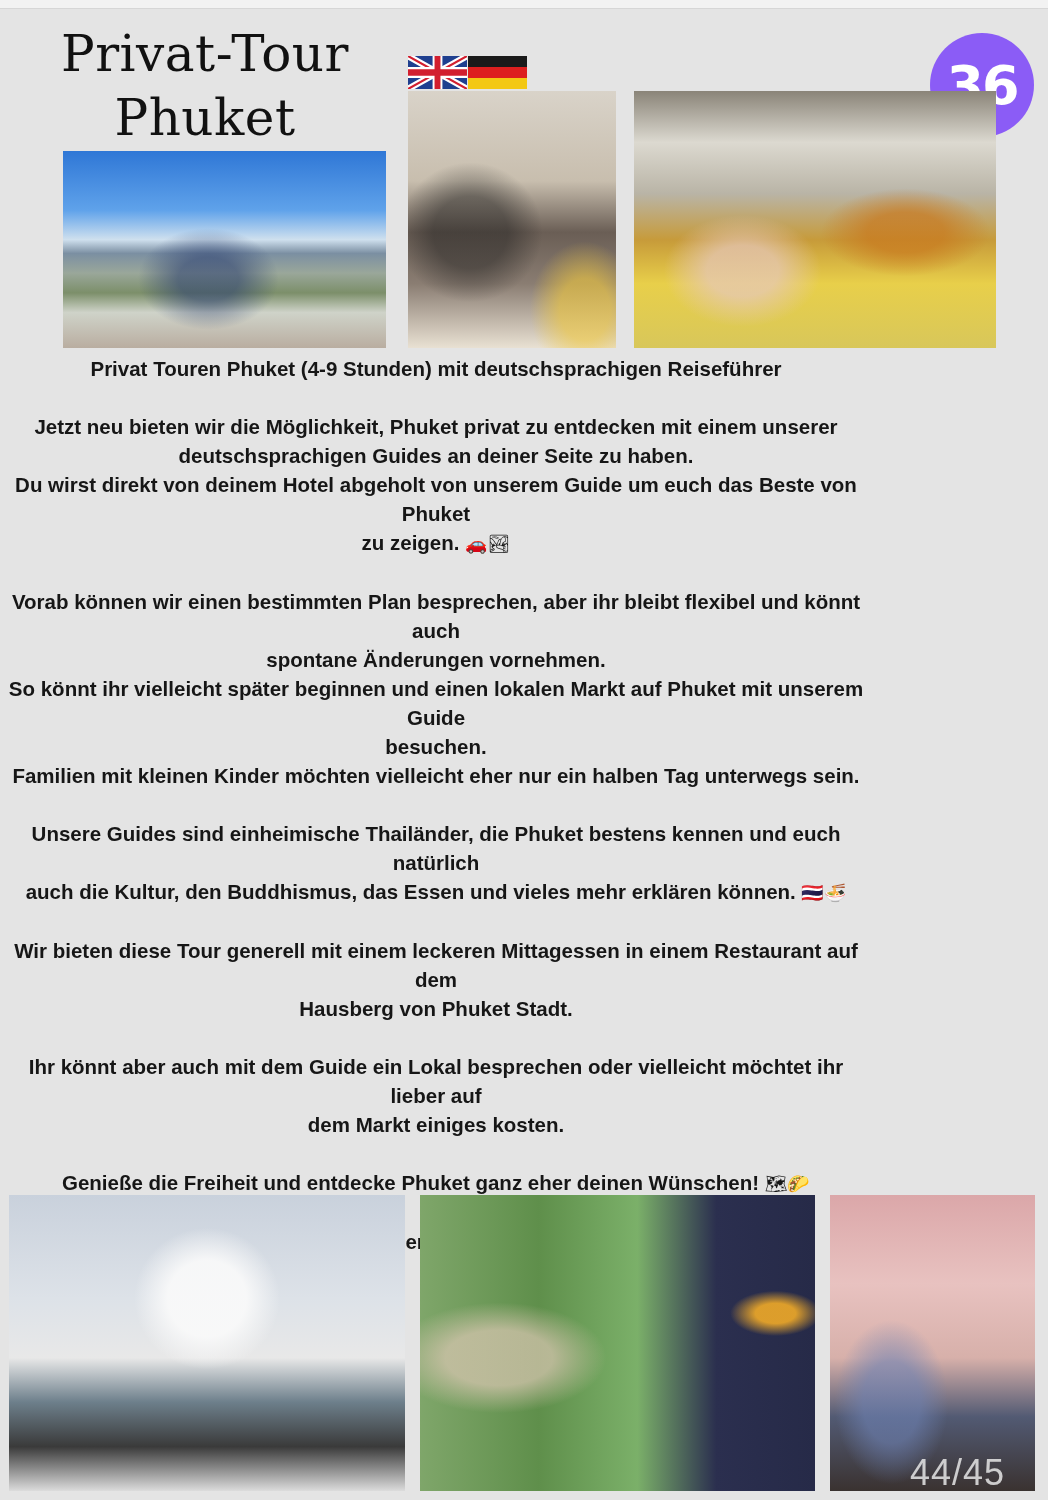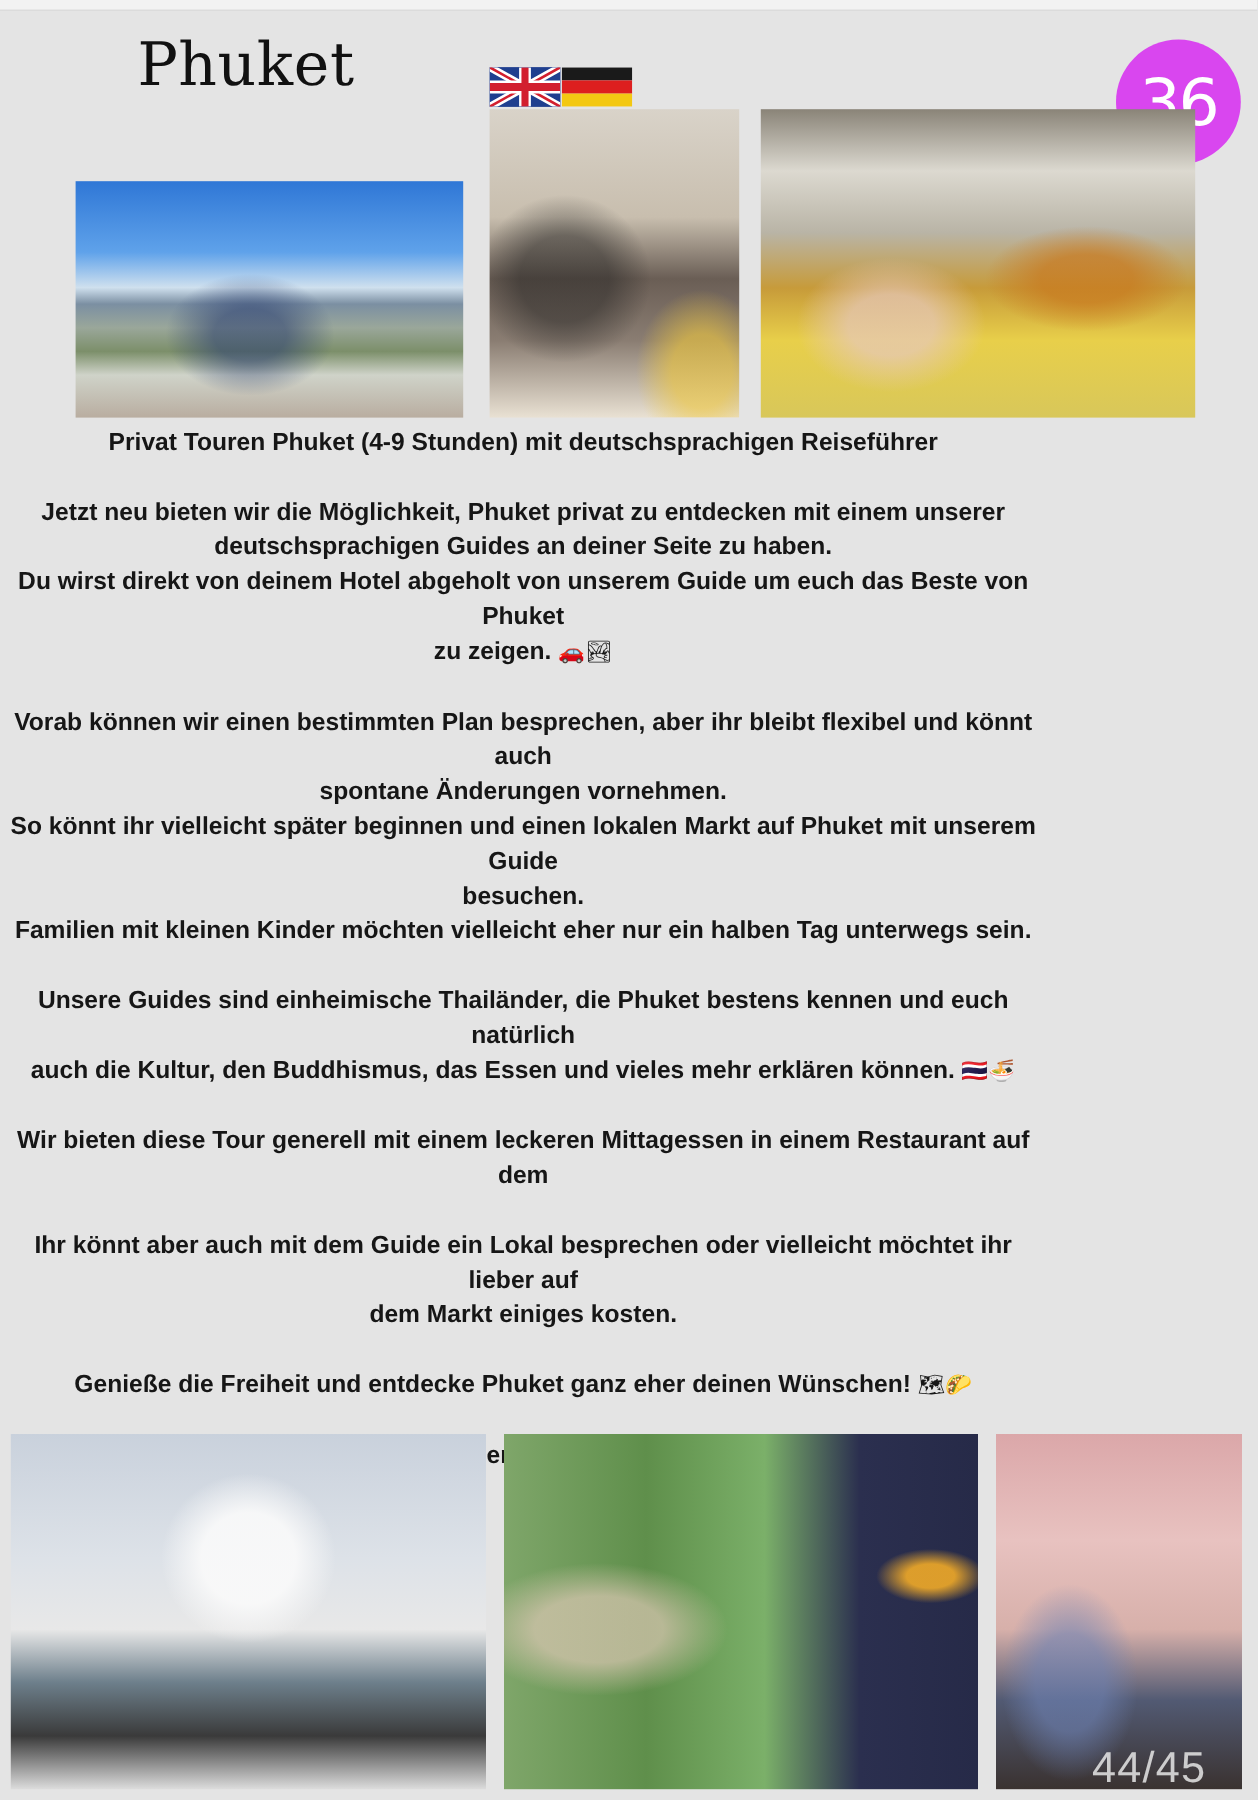--- a/index.html
+++ b/index.html
@@ -20,23 +20,23 @@
     font-family: "DejaVu Serif", "Liberation Serif", serif;
     font-size: 50px; line-height: 64px; color: #111;
     letter-spacing: 0.5px;
   }
   .flags { position: absolute; left: 408px; top: 56px; display: flex; gap: 1px; }
   .flag { width: 59px; height: 33px; position: relative; overflow: hidden; }
   .flag-uk { background: #1f3f8f; }
   .flag-uk svg, .flag-de svg { width: 100%; height: 100%; display: block; }
   .badge {
     position: absolute; left: 930px; top: 33px; width: 104px; height: 104px;
-    border-radius: 50%; background: #d946ef;
+    border-radius: 50%; background: #8b5cf6;
     display: flex; align-items: center; justify-content: center;
-    color: #fff; font-weight: normal; font-size: 54px;
+    color: #fff; font-weight: bold; font-size: 54px;
     font-family: "DejaVu Sans", sans-serif; letter-spacing: -2px;
   }
   .photo { position: absolute; overflow: hidden; }
   .p1 { left: 63px; top: 151px; width: 323px; height: 197px;
         background: linear-gradient(180deg, #2f77d6 0%, #5fa2ea 30%, #cfe0ee 45%, #7b8fa2 52%, #9aa79a 62%, #7c8f6a 72%, #cfd3c9 82%, #b9ada0 100%); }
   .p2 { left: 408px; top: 91px; width: 208px; height: 257px;
         background: linear-gradient(180deg, #d9d3c9 0%, #c8beae 35%, #6a5e55 55%, #8a7d72 75%, #e9e1d3 100%); }
   .p3 { left: 634px; top: 91px; width: 362px; height: 257px;
         background: linear-gradient(180deg, #8a8478 0%, #dcd9d0 20%, #b9b4a6 40%, #c79b3a 58%, #e8cf4a 75%, #d8c75a 100%); }
   .p4 { left: 9px; top: 1195px; width: 396px; height: 296px;
@@ -65,20 +65,21 @@
   }
   .content p { margin: 0 0 29px 0; }
   .emoji { font-family: "DejaVu Sans", sans-serif; font-weight: normal; font-size: 18px; }
 </style>
 </head>
 <body>
 
 <div class="topbar"></div>
 
 <div class="title">
+  <div>Privat-Tour</div>
   <div>Phuket</div>
 </div>
 
 <div class="flags">
   <div class="flag flag-uk">
     <svg viewBox="0 0 60 30" preserveAspectRatio="none">
       <rect width="60" height="30" fill="#1f3f8f"></rect>
       <path d="M0,0 L60,30 M60,0 L0,30" stroke="#fff" stroke-width="6"></path>
       <path d="M0,0 L60,30 M60,0 L0,30" stroke="#d21f2f" stroke-width="2"></path>
       <path d="M30,0 V30 M0,15 H60" stroke="#fff" stroke-width="10"></path>
@@ -120,20 +121,21 @@
     <span>So könnt ihr vielleicht später beginnen und einen lokalen Markt auf Phuket mit unserem Guide</span><br>
     <span>besuchen.</span><br>
     <span>Familien mit kleinen Kinder möchten vielleicht eher nur ein halben Tag unterwegs sein.</span>
   </p>
   <p>
     <span>Unsere Guides sind einheimische Thailänder, die Phuket bestens kennen und euch natürlich</span><br>
     <span>auch die Kultur, den Buddhismus, das Essen und vieles mehr erklären können.</span> <span class="emoji">🇹🇭🍜</span>
   </p>
   <p>
     <span>Wir bieten diese Tour generell mit einem leckeren Mittagessen in einem Restaurant auf dem</span><br>
+    <span>Hausberg von Phuket Stadt.</span>
   </p>
   <p>
     <span>Ihr könnt aber auch mit dem Guide ein Lokal besprechen oder vielleicht möchtet ihr lieber auf</span><br>
     <span>dem Markt einiges kosten.</span>
   </p>
   <p><span>Genieße die Freiheit und entdecke Phuket ganz eher deinen Wünschen!</span> <span class="emoji">🗺🌮</span></p>
   <p>Preis je nach Anzahl Personen, Zeit und Programm</p>
 </div>
 
 <div class="photo p4">

